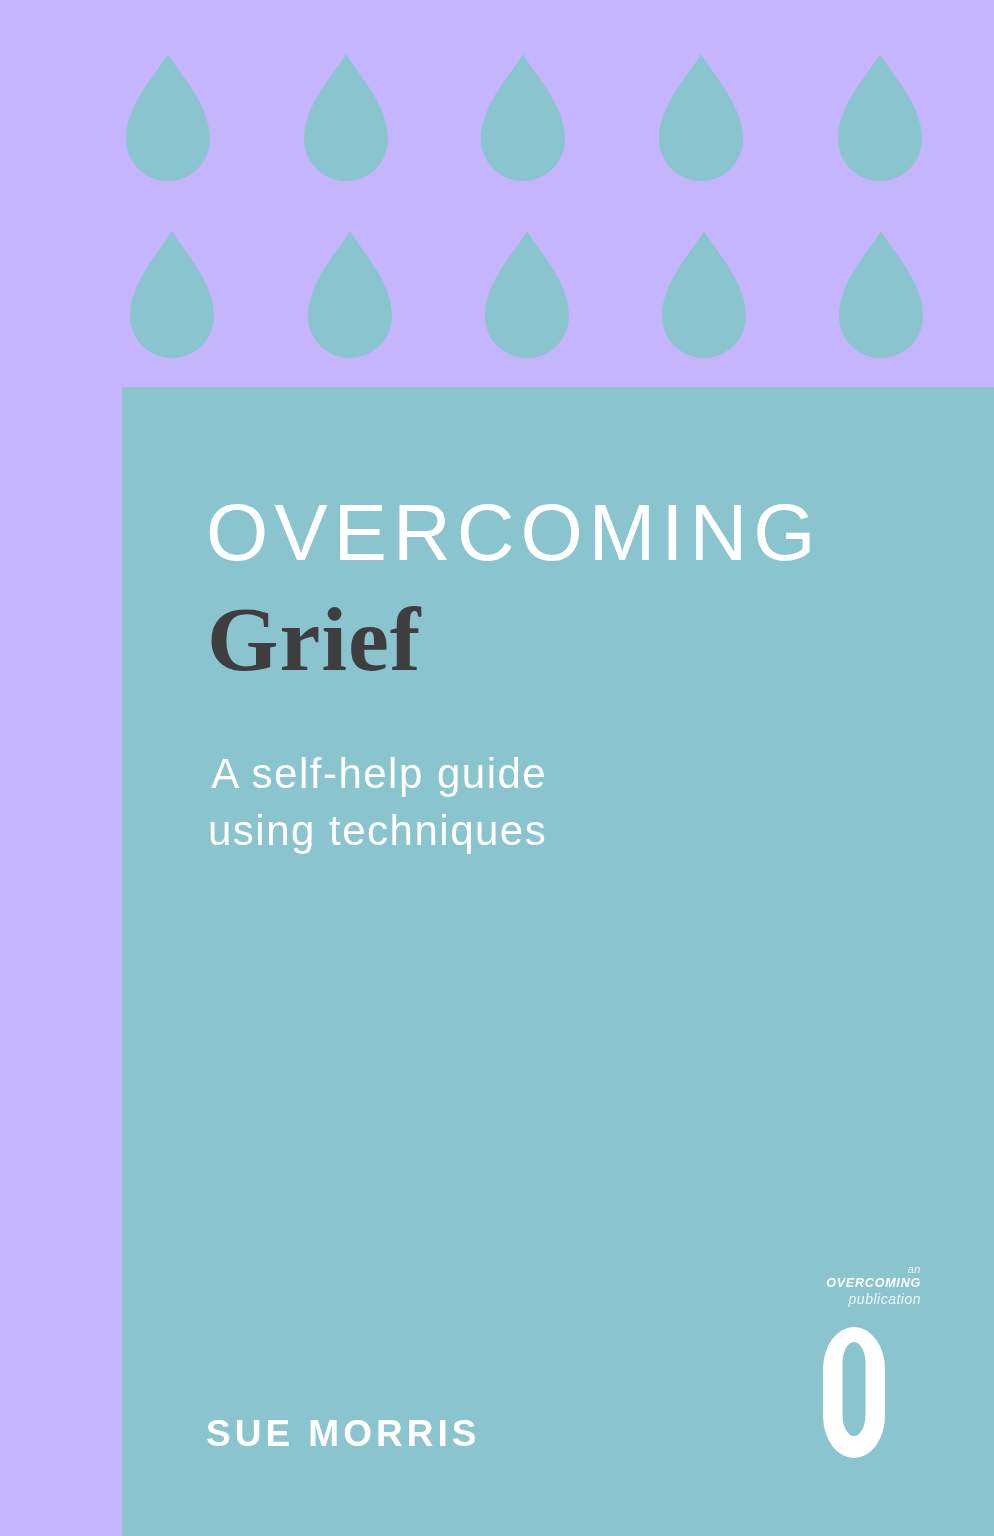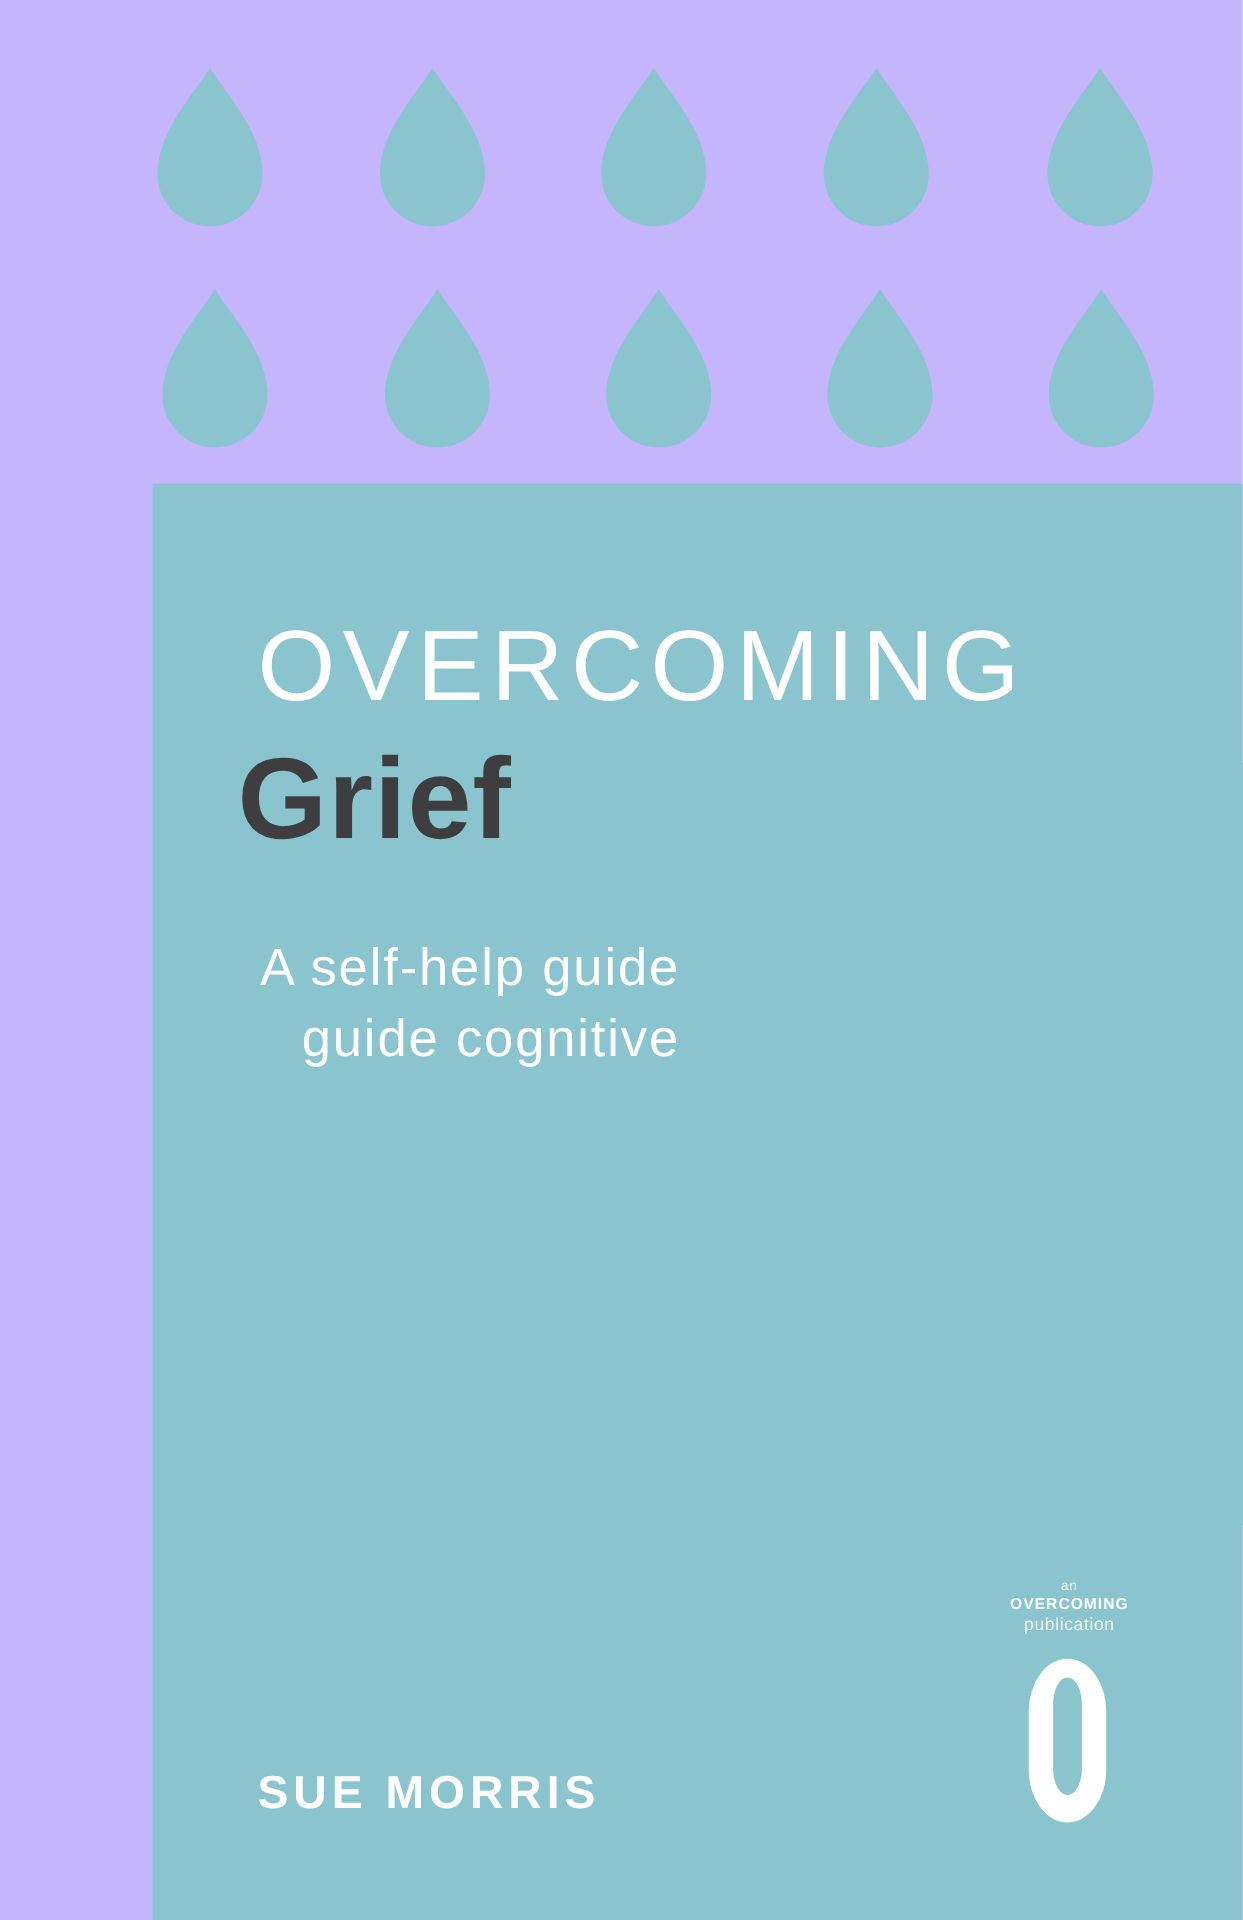--- a/index.html
+++ b/index.html
@@ -32,38 +32,38 @@
   .panel{
     position:absolute;left:122px;top:387px;right:0;bottom:0;
     background:var(--teal);
   }
   .title-top{
     position:absolute;left:84px;top:106px;
     font-size:80px;font-weight:500;letter-spacing:6px;
     color:var(--white);line-height:1;white-space:nowrap;
   }
   .title-main{
-    position:absolute;left:68px;top:206px;
+    position:absolute;left:85px;top:206px;
     font-size:92px;font-weight:700;letter-spacing:1px;
-    color:var(--dark);line-height:1;white-space:nowrap;
+    color:var(--dark);line-height:1;white-space:nowrap;font-family:Liberation Serif, serif;
   }
   .subtitle{
     position:absolute;left:86px;top:358px;
     font-size:42px;font-weight:400;letter-spacing:1.5px;
     color:var(--white);line-height:57px;text-align:right;
   }
   .author{
     position:absolute;left:84px;top:1028px;
     font-size:37px;font-weight:700;letter-spacing:4px;
     color:var(--white);line-height:1;white-space:nowrap;
   }
   
   .pub{
     position:absolute;left:668px;top:876px;width:131px;
-    text-align:center;color:var(--white);
+    text-align:right;color:var(--white);font-style:italic;
   }
   .pub .an{font-size:11px;line-height:13px;font-weight:400;opacity:.85;letter-spacing:.5px;}
   .pub .brand{font-size:12.5px;line-height:15px;font-weight:700;letter-spacing:.8px;}
   .pub .publication{font-size:14px;line-height:16px;font-weight:400;opacity:.85;letter-spacing:.5px;}
   .o-mark{
     position:absolute;left:701px;top:940px;
     width:62px;height:131px;background:var(--white);
     border-radius:31px / 42px;
   }
   .o-mark .hole{
@@ -130,21 +130,21 @@
     </div>
 
   <div class="panel">
 
     <div class="title-top">OVERCOMING</div>
 
     <div class="title-main">Grief</div>
 
     <div class="subtitle">
       <div>A self-help guide</div>
-      <div>guide cognitive</div>
+      <div>using techniques</div>
     </div>
 
     <div class="pub">
       <div class="an">an</div>
       <div class="brand">OVERCOMING</div>
       <div class="publication">publication</div>
     </div>
 
     <div class="o-mark">
       <div class="hole"></div>

